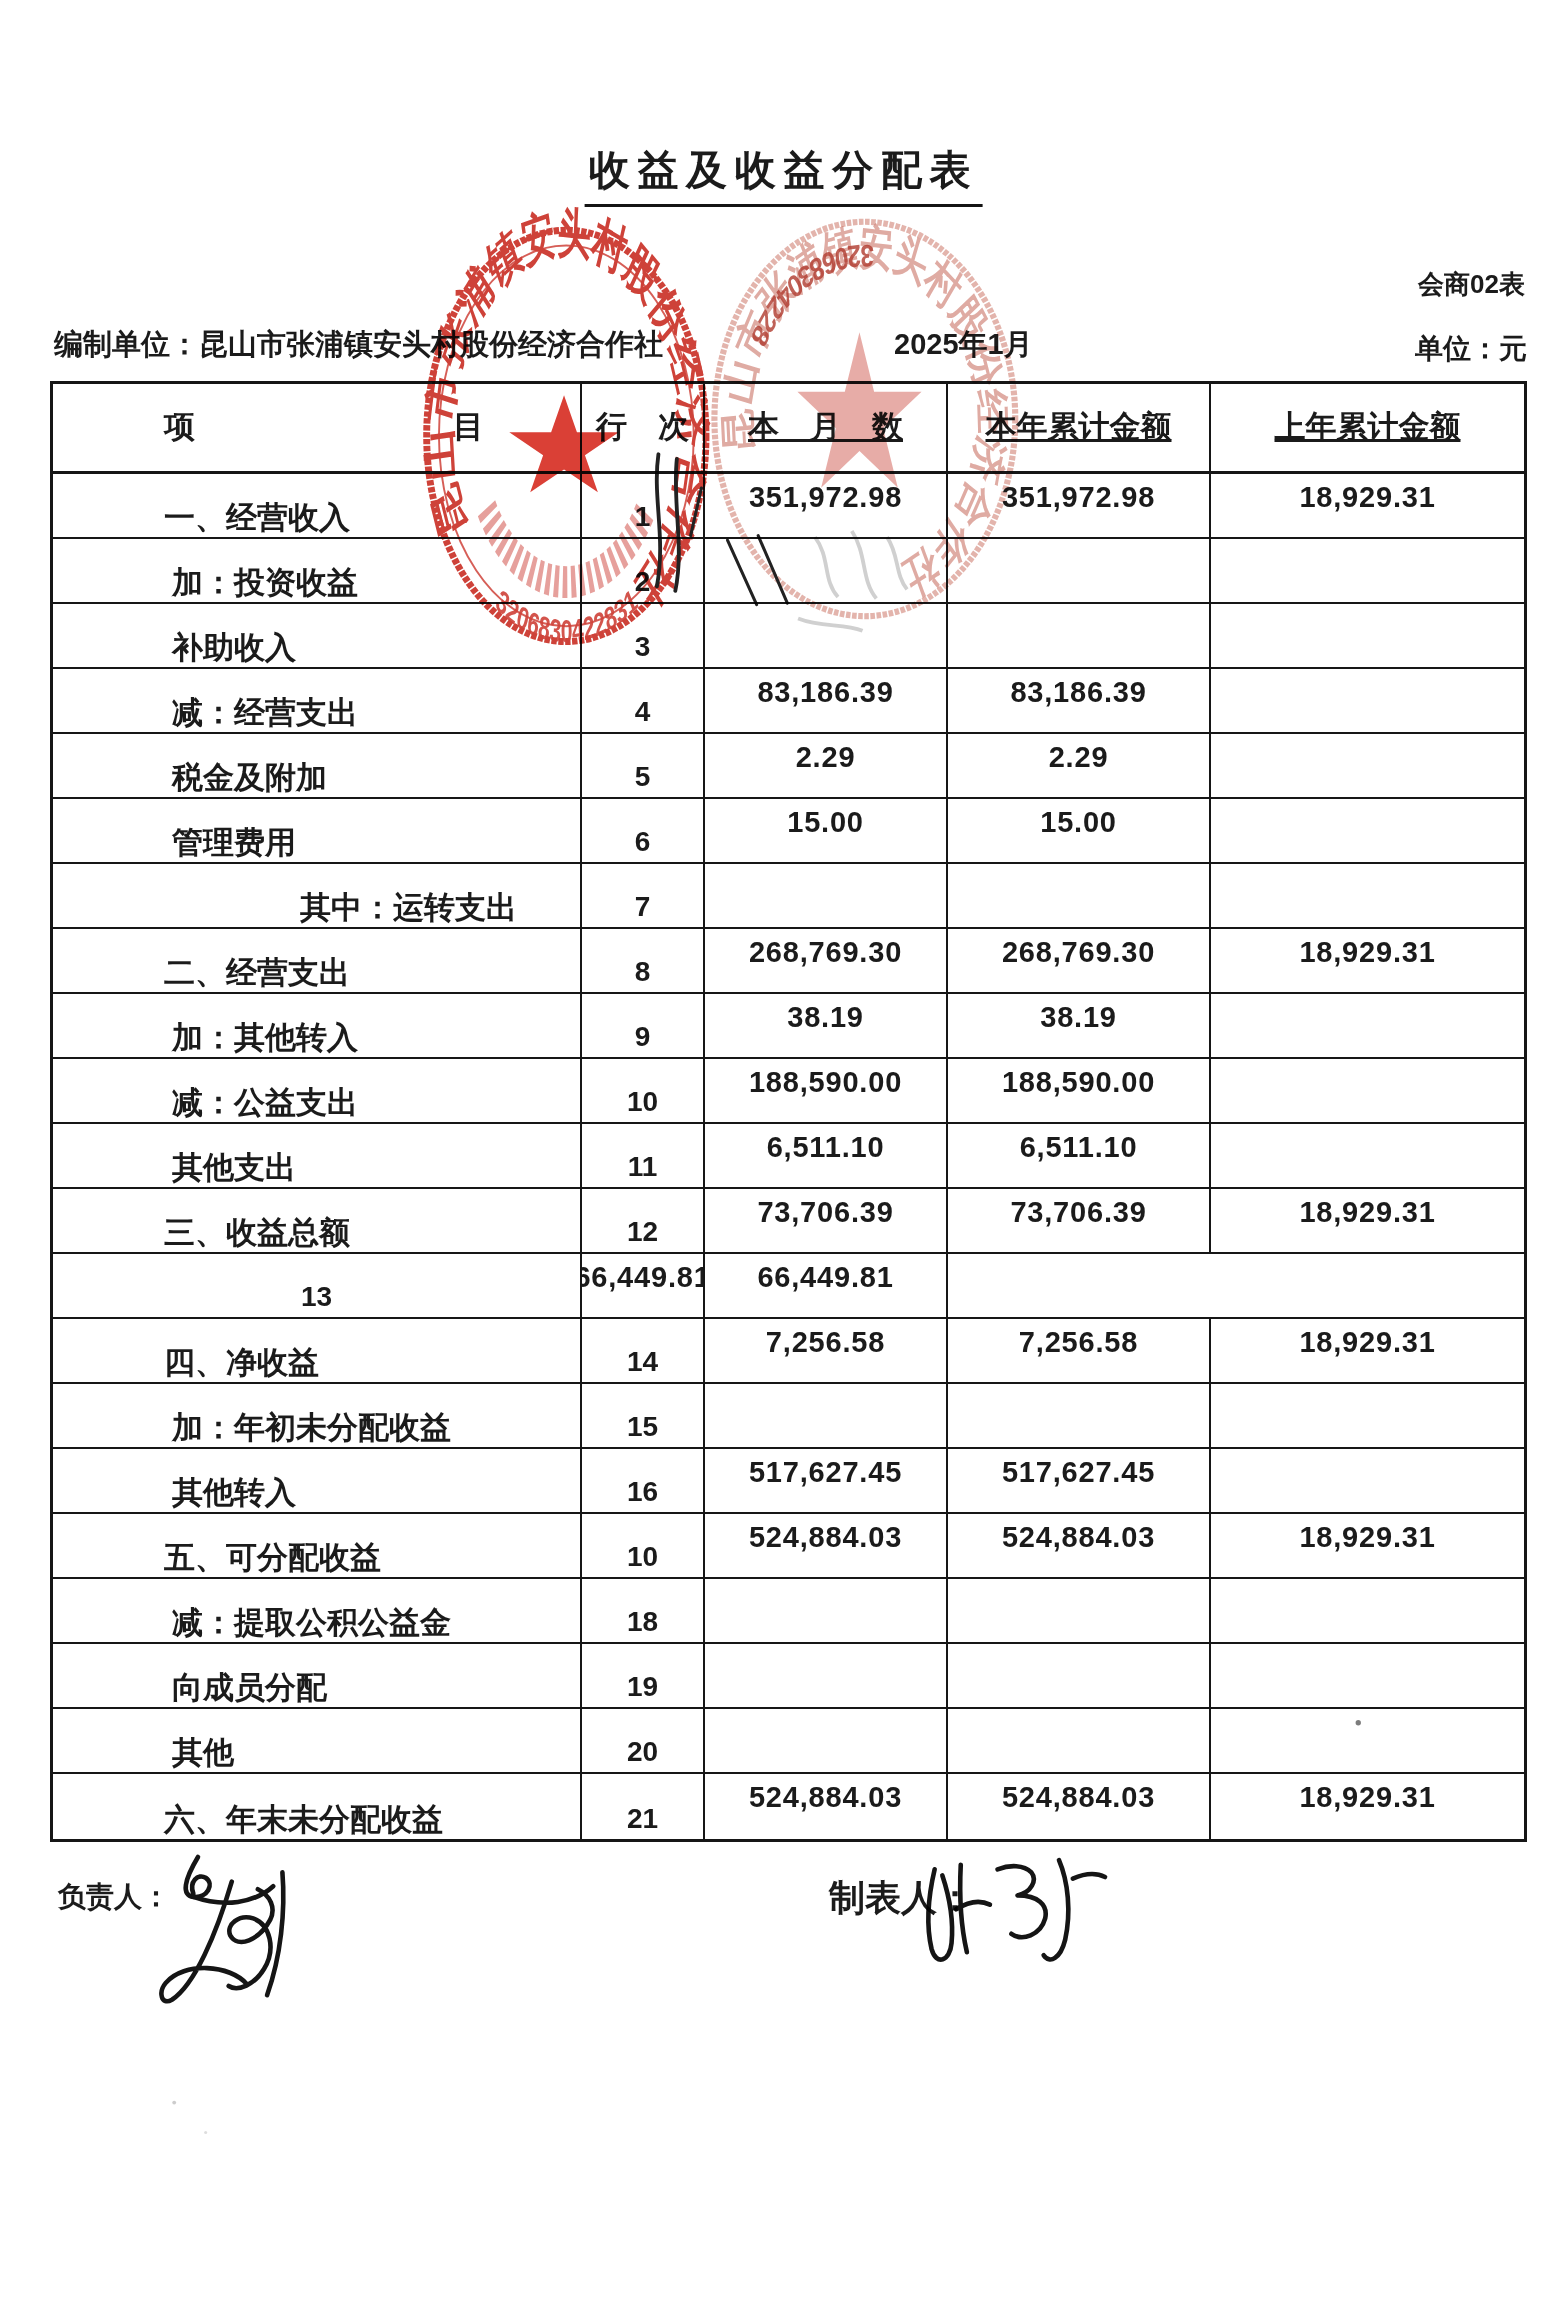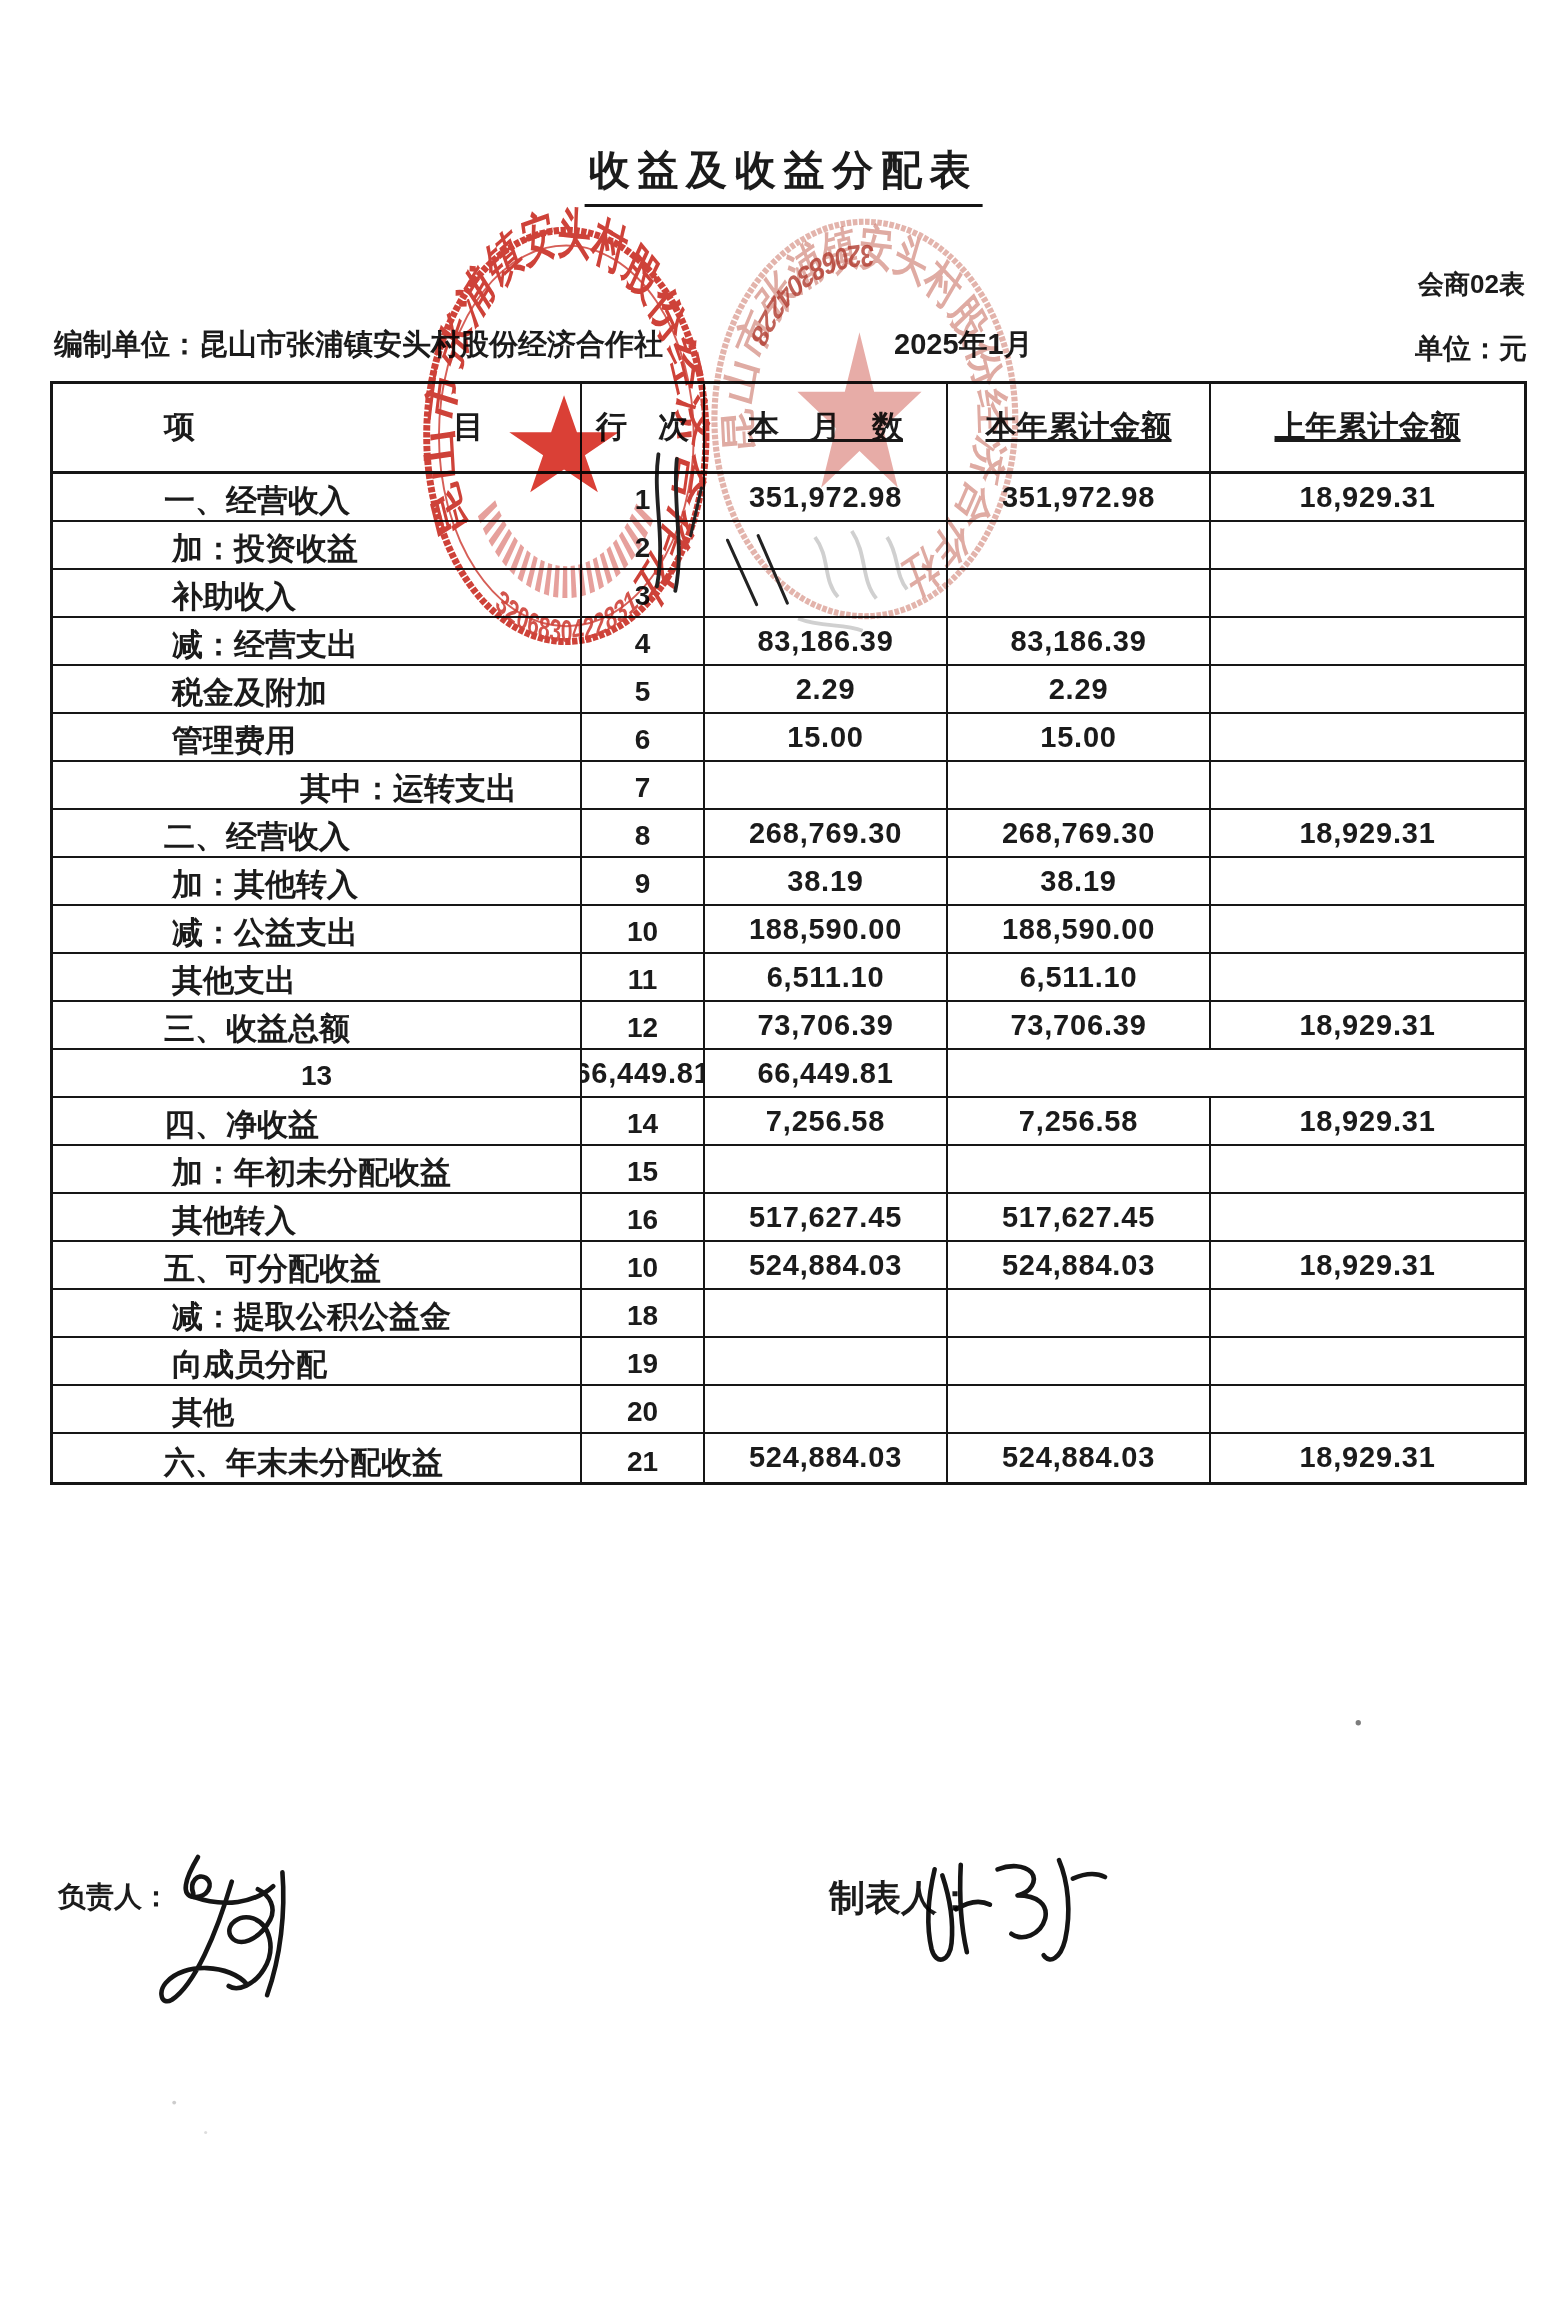--- a/index.html
+++ b/index.html
@@ -33,21 +33,21 @@
   
   .table {
     position:absolute; left:50px; top:381px; width:1477px;
     border:3.1px solid #161616; background:transparent;
   }
   .thead, .trow {
     display:grid;
     grid-template-columns:529px 123px 243px 263px 1fr;
   }
   .thead { height:90px; border-bottom:3.8px solid #161616; }
-  .trow  { height:48px;  border-bottom:2.3px solid #161616; }
+  .trow  { height:65px;  border-bottom:2.3px solid #161616; }
   .trow:last-child { border-bottom:none;border-radius:7px; }
   .cell {
     border-right:2.3px solid #161616;
     display:flex; overflow:hidden;
     font-size:31px; font-weight:600; line-height:1.05;
   }
   .cell:last-child { border-right:none; }
 
   .hcell { align-items:center; }
   .h-item { justify-content:space-between; padding:0 96px 0 111px; }
@@ -168,21 +168,21 @@
       <div class="cell c-item">
             <span class="item-label ind2">其中：运转支出</span>
           </div>
       <div class="cell c-line">7</div>
       <div class="cell c-val"></div>
       <div class="cell c-val"></div>
       <div class="cell c-val"></div>
     </div>
         <div class="trow">
       <div class="cell c-item">
-            <span class="item-label ind0">二、经营收入</span>
+            <span class="item-label ind0">二、经营支出</span>
           </div>
       <div class="cell c-line">8</div>
       <div class="cell c-val">268,769.30</div>
       <div class="cell c-val">268,769.30</div>
       <div class="cell c-val">18,929.31</div>
     </div>
         <div class="trow">
       <div class="cell c-item">
             <span class="item-label ind1">加：其他转入</span>
           </div>

